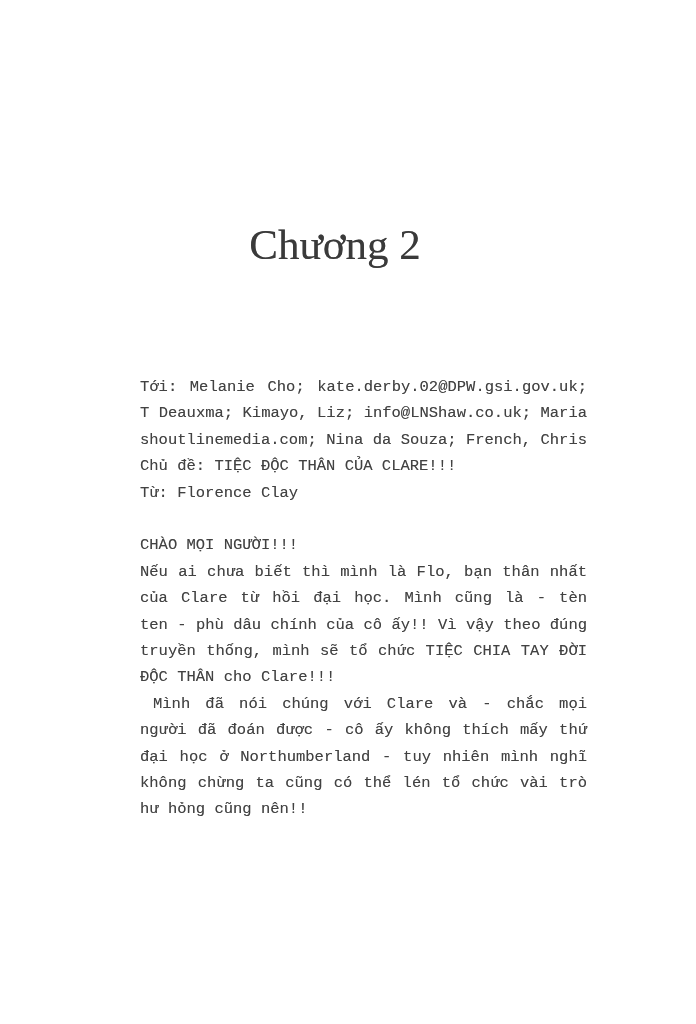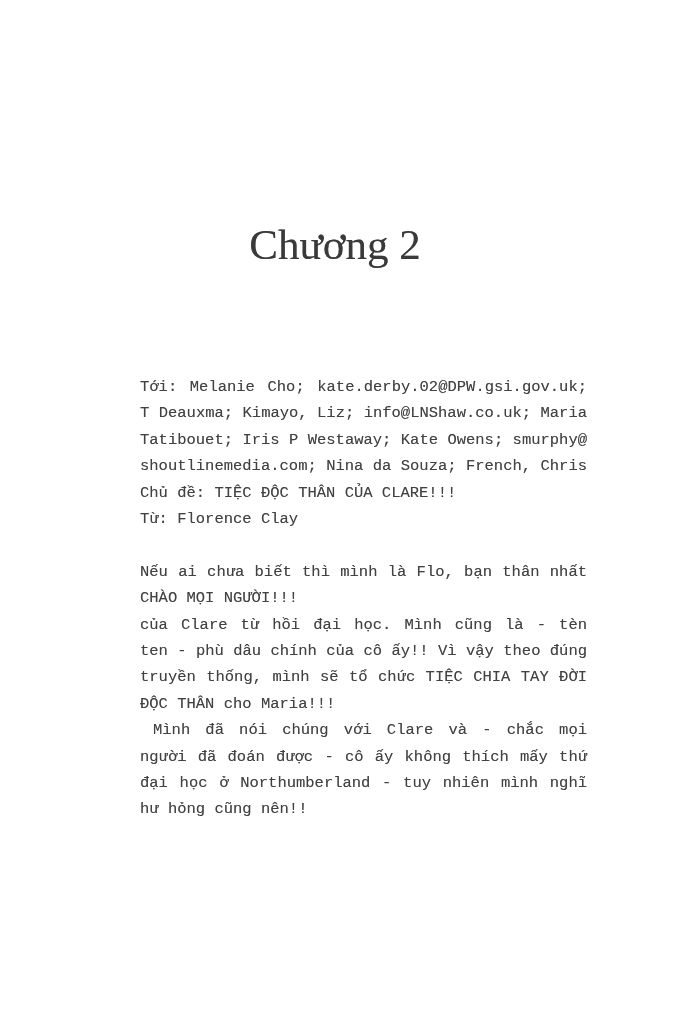--- a/index.html
+++ b/index.html
@@ -58,30 +58,30 @@
 </head>
 <body>
 
 <div class="page">
 
   <h1 class="chapter-title">Chương 2</h1>
 
   <div class="email">
     <div class="line j">Tới: Melanie Cho; kate.derby.02@DPW.gsi.gov.uk;</div>
     <div class="line j">T Deauxma; Kimayo, Liz; info@LNShaw.co.uk; Maria</div>
-    <div class="line j">Tatibouet; Iris P Westaway; Kate Owens; smurphy@</div>
     <div class="line j">shoutlinemedia.com; Nina da Souza; French, Chris</div>
     <div class="line">Chủ đề: TIỆC ĐỘC THÂN CỦA CLARE!!!</div>
     <div class="line">Từ: Florence Clay</div>
     <div class="line blank"></div>
+    <div class="line">CHÀO MỌI NGƯỜI!!!</div>
     <div class="line j">Nếu ai chưa biết thì mình là Flo, bạn thân nhất</div>
-    <div class="line">CHÀO MỌI NGƯỜI!!!</div>
     <div class="line j">của Clare từ hồi đại học. Mình cũng là - tèn</div>
     <div class="line j">ten - phù dâu chính của cô ấy!! Vì vậy theo đúng</div>
     <div class="line j">truyền thống, mình sẽ tổ chức TIỆC CHIA TAY ĐỜI</div>
-    <div class="line">ĐỘC THÂN cho Maria!!!</div>
+    <div class="line">ĐỘC THÂN cho Clare!!!</div>
     <div class="line j indent">Mình đã nói chúng với Clare và - chắc mọi</div>
     <div class="line j">người đã đoán được - cô ấy không thích mấy thứ</div>
     <div class="line j">đại học ở Northumberland - tuy nhiên mình nghĩ</div>
+    <div class="line j">không chừng ta cũng có thể lén tổ chức vài trò</div>
     <div class="line">hư hỏng cũng nên!!</div>
   </div>
 
 </div>
 
 </body></html>

